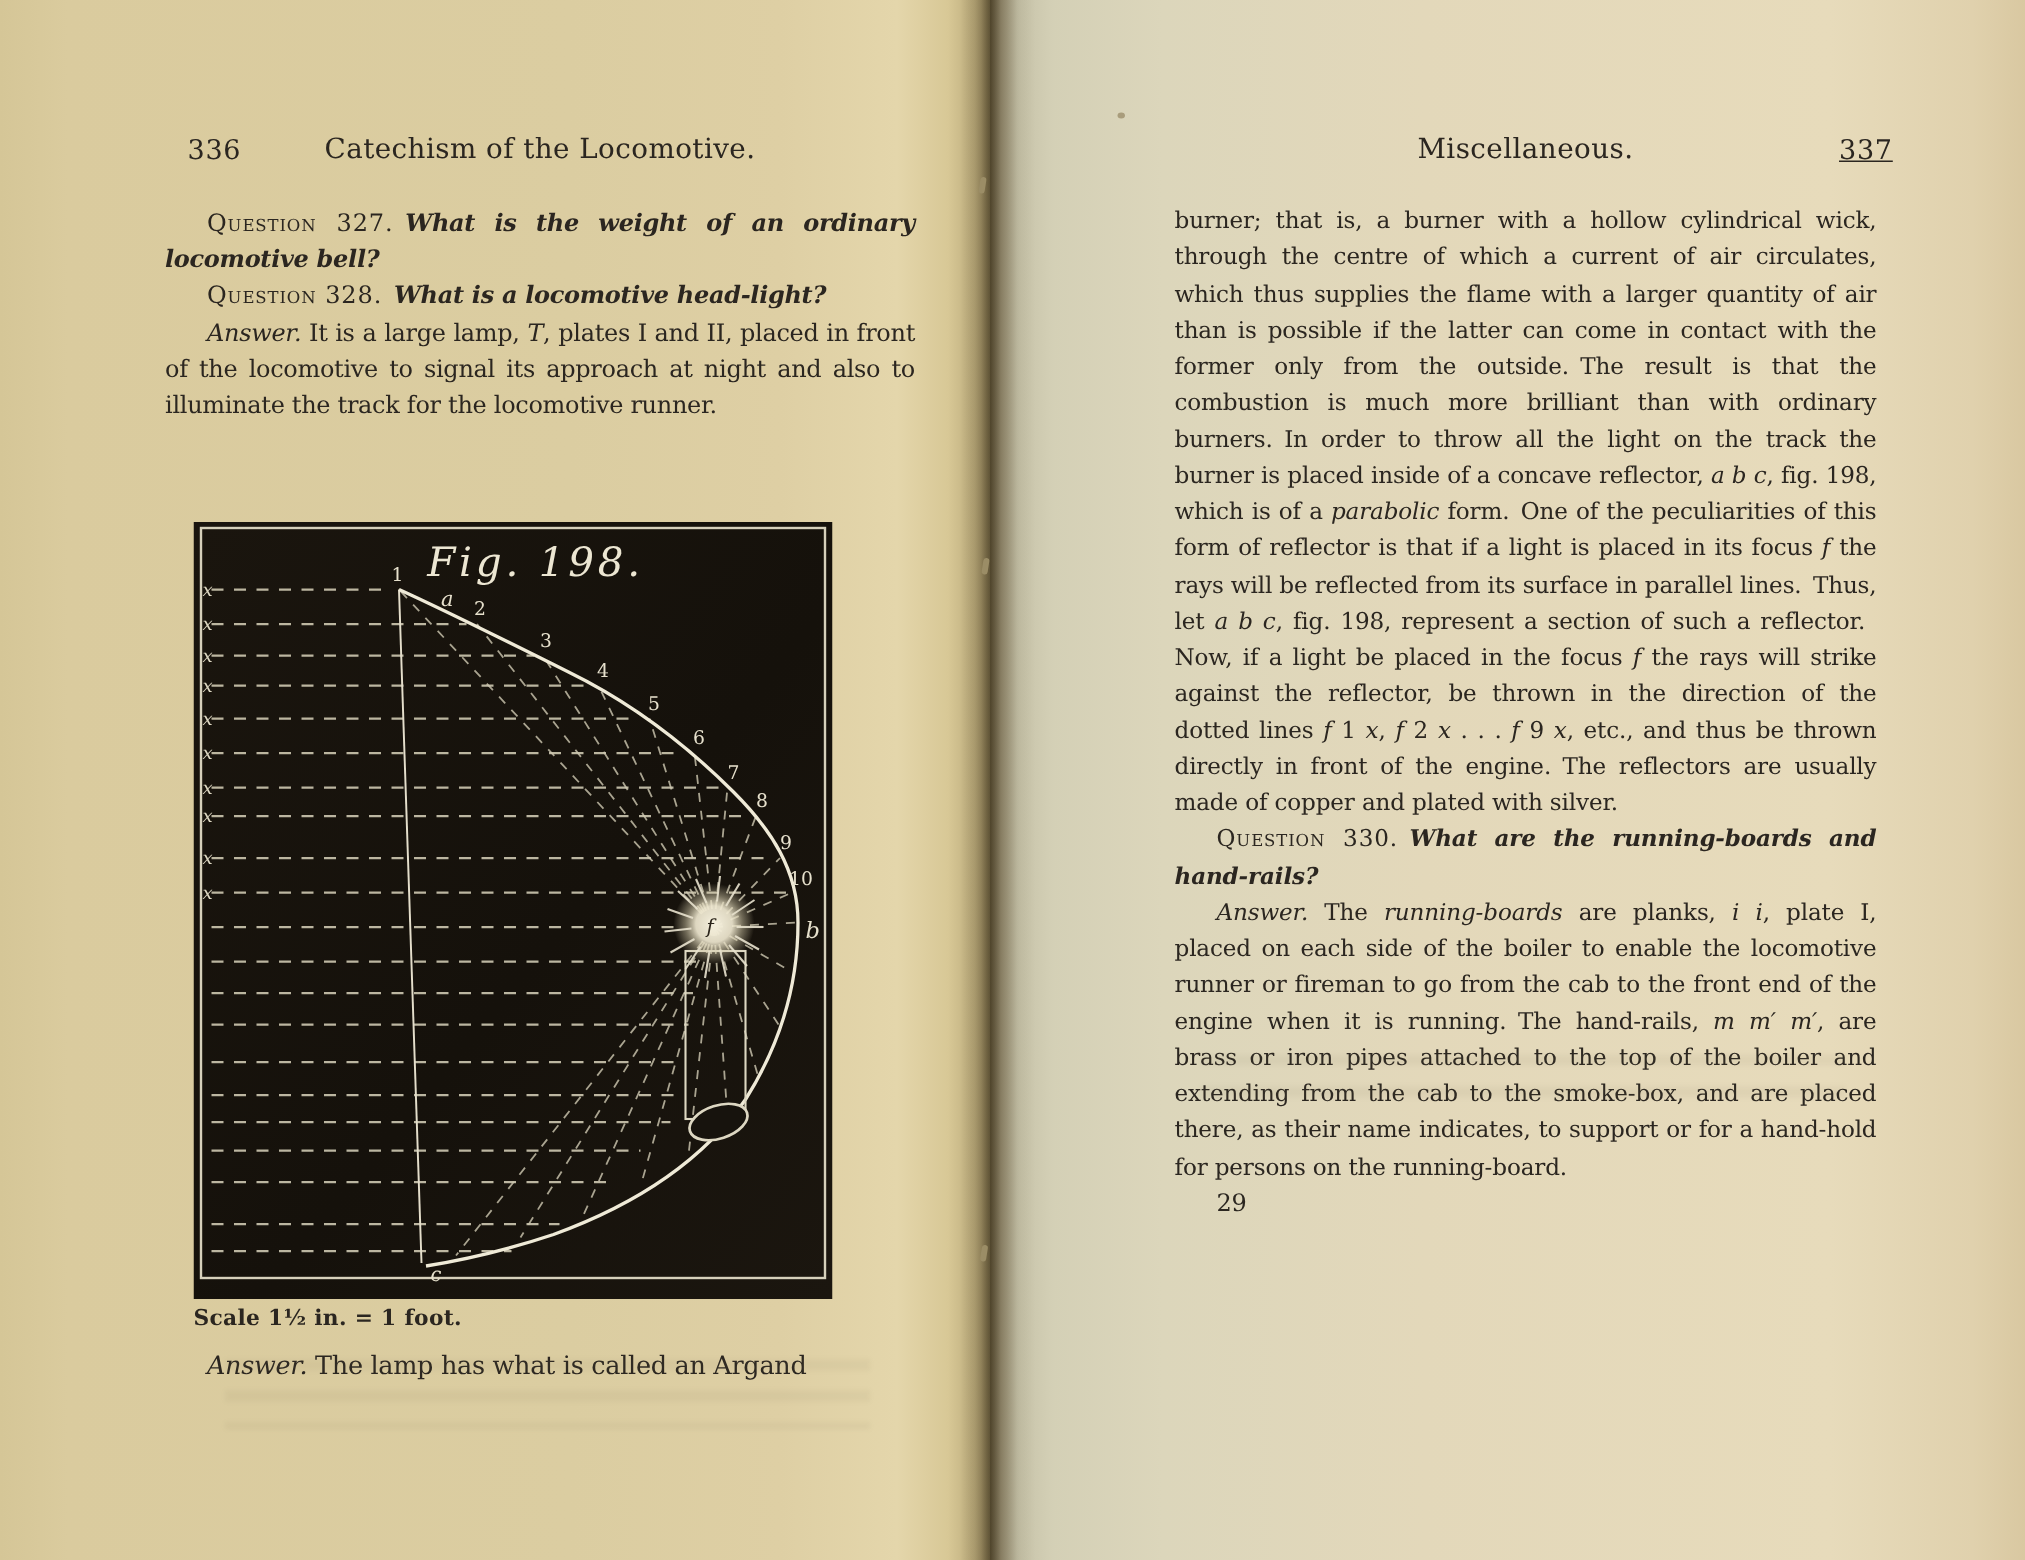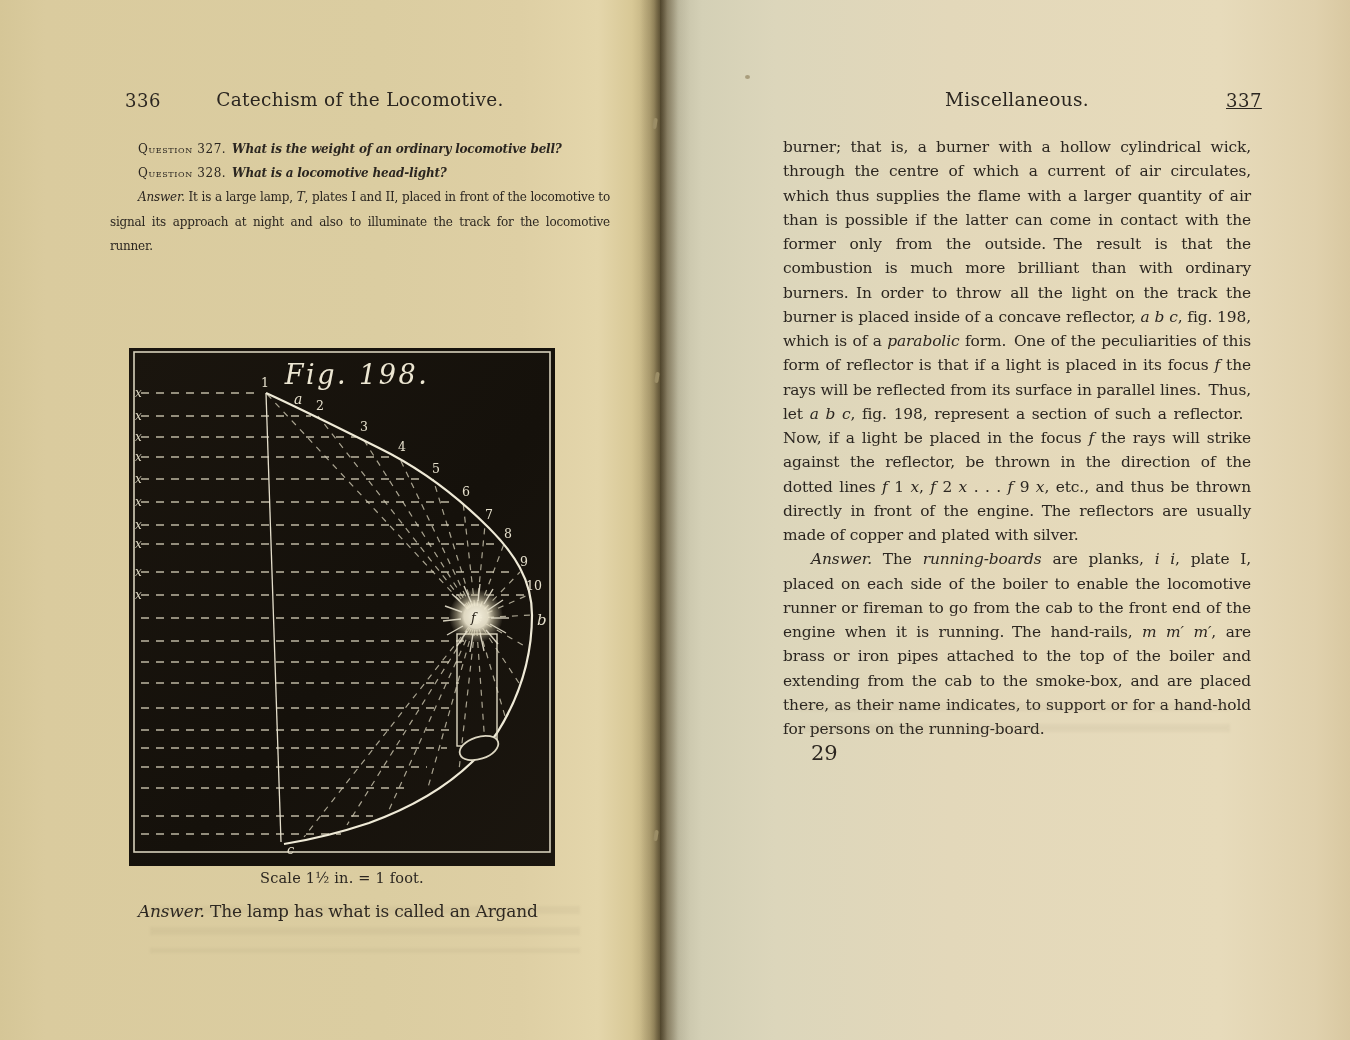--- a/index.html
+++ b/index.html
@@ -21,33 +21,33 @@
   .gutter-shadow{
     position:absolute;left:640px;top:0;width:50px;height:1040px;pointer-events:none;
     background:linear-gradient(90deg,rgba(60,48,24,0) 0,rgba(60,48,24,.22) 14px,rgba(40,32,14,.45) 20px,rgba(60,50,28,.25) 28px,rgba(90,80,55,.08) 40px,rgba(90,80,55,0) 50px);
   }
   .stitch{position:absolute;width:4px;height:11px;border-radius:3px;background:#9b8d66;transform:rotate(9deg);}
   
   .pagenum{position:absolute;font-size:18px;letter-spacing:.5px;margin-left:13px;}
   .running-title{position:absolute;font-size:18.5px;text-align:center;letter-spacing:.3px;}
   
   .textblock{position:absolute;text-align:justify;}
-  .left-body{left:110px;top:137px;width:500px;font-size:12px;line-height:24.2px;letter-spacing:-.2px;}
+  .left-body{left:110px;top:137px;width:500px;font-size:16px;line-height:24.2px;letter-spacing:-.2px;}
   .left-bottom{left:110px;top:899px;width:500px;font-size:17px;line-height:24.4px;letter-spacing:-.2px;}
   .right-body{left:123px;top:135px;width:468px;font-size:15.4px;line-height:24.25px;letter-spacing:-.1px;}
   .textblock p{margin:0;text-indent:28px;}
   .textblock p.noindent{text-indent:0;}
   .seg-i{font-style:italic;}
   .seg-bi{font-style:italic;font-weight:700;}
   .seg-sc{font-variant:small-caps;letter-spacing:.6px;}
-  .folio{margin-top:1px;margin-left:100px;font-size:21px;text-indent:0;}
+  .folio{margin-top:1px;margin-left:100px;font-size:16px;text-indent:0;}
   
   .figure-wrap{position:absolute;left:129px;top:348px;width:426px;height:518px;}
-  .figure-caption{position:absolute;left:129px;top:870px;width:426px;text-align:center;
-    font-size:14.5px;font-weight:400;letter-spacing:.2px;}
+  .figure-caption{position:absolute;left:129px;top:870px;width:426px;
+    font-size:14.5px;font-weight:700;letter-spacing:.2px;}
   
   .ghost{position:absolute;pointer-events:none;opacity:.5;
     background:repeating-linear-gradient(180deg,rgba(125,112,84,0) 0 13px,rgba(125,112,84,.14) 13px 21px);
     filter:blur(1.5px);}
   .fleck{position:absolute;border-radius:50%;background:rgba(110,90,50,.45);}
 </style>
 </head>
 <body>
 
 <div class="scan">
@@ -198,20 +198,21 @@
     <div class="ghost" style="left:150px;top:893px;width:430px;height:60px;"></div>
   </div>
 
   <div class="right-page">
 
     <div class="running-title" style="left:123px;top:89px;width:468px;">Miscellaneous.</div>
     <div class="pagenum" style="left:553px;top:90px;text-decoration:underline;">337</div>
 
     <div class="textblock right-body">
       <p class="noindent"><span>burner; that is, a burner with a hollow cylindrical wick, through the centre of which a current of air circulates, which thus supplies the flame with a larger quantity of air than is possible if the latter can come in contact with the former only from the outside. The result is that the combustion is much more brilliant than with ordinary burners. In order to throw all the light on the track the burner is placed inside of a concave reflector, </span><span class="seg-i">a b c</span><span>, fig. 198, which is of a </span><span class="seg-i">parabolic</span><span> form. One of the peculiarities of this form of reflector is that if a light is placed in its focus </span><span class="seg-i">f</span><span> the rays will be reflected from its surface in parallel lines. Thus, let </span><span class="seg-i">a b c</span><span>, fig. 198, represent a section of such a reflector. Now, if a light be placed in the focus </span><span class="seg-i">f</span><span> the rays will strike against the reflector, be thrown in the direction of the dotted lines </span><span class="seg-i">f</span><span> 1 </span><span class="seg-i">x</span><span>, </span><span class="seg-i">f</span><span> 2 </span><span class="seg-i">x</span><span> . . . </span><span class="seg-i">f</span><span> 9 </span><span class="seg-i">x</span><span>, etc., and thus be thrown directly in front of the engine. The reflectors are usually made of copper and plated with silver.</span></p>
+      <p><span class="seg-sc">Question 330.</span><span> </span><span class="seg-bi">What are the running-boards and hand-rails?</span></p>
       <p><span class="seg-i">Answer.</span><span> The </span><span class="seg-i">running-boards</span><span> are planks, </span><span class="seg-i">i i</span><span>, plate I, placed on each side of the boiler to enable the locomotive runner or fireman to go from the cab to the front end of the engine when it is running. The hand-rails, </span><span class="seg-i">m m′ m′</span><span>, are brass or iron pipes attached to the top of the boiler and extending from the cab to the smoke-box, and are placed there, as their name indicates, to support or for a hand-hold for persons on the running-board.</span></p>
       <p class="folio">29</p>
     </div>
 
     <div class="ghost" style="left:140px;top:690px;width:430px;height:46px;"></div>
     <div class="fleck" style="left:85px;top:75px;width:5px;height:4px;"></div>
   </div>
 
   <div class="gutter-shadow"></div>
   <div class="stitch" style="left:653px;top:118px;"></div>

